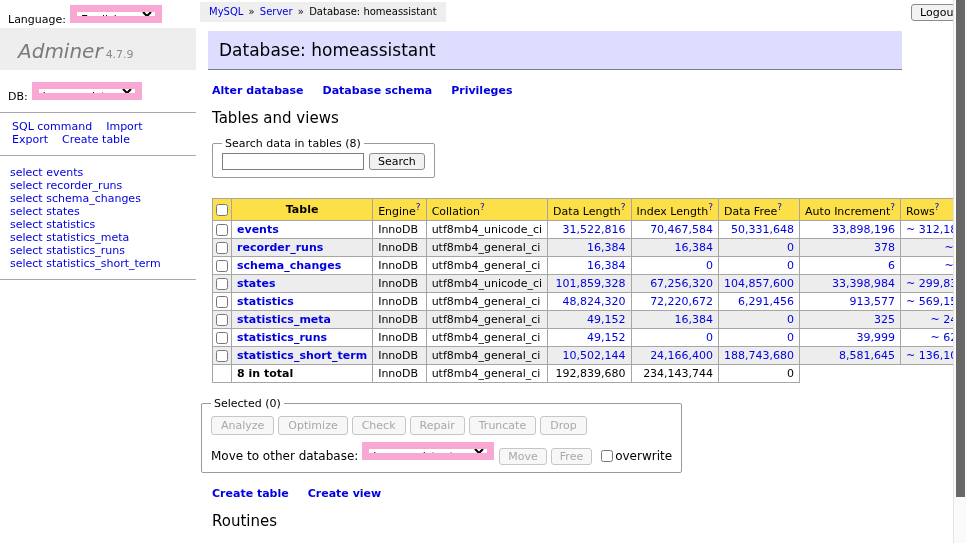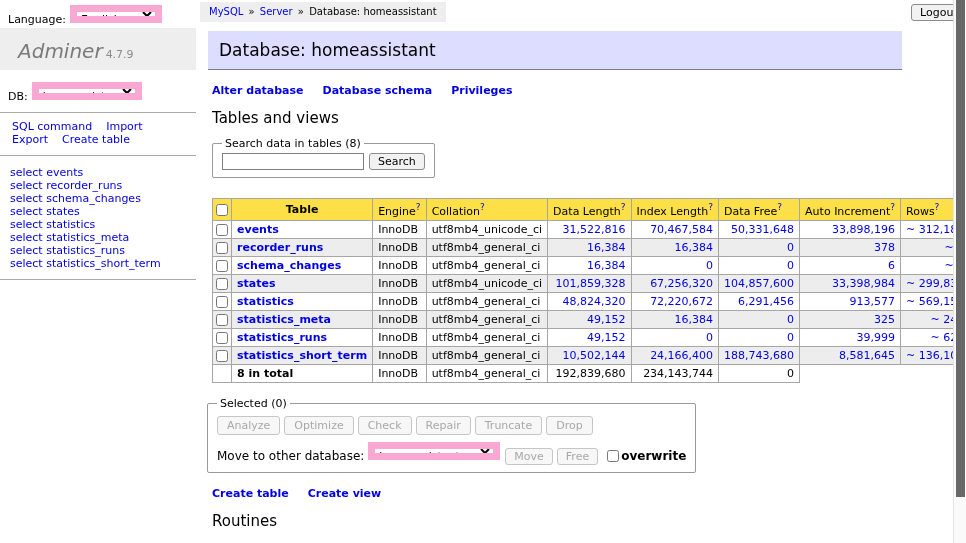--- a/index.html
+++ b/index.html
@@ -60,28 +60,28 @@
   table.db-tables th.namehdr { font-weight:bold; text-align:center; min-width:112px; }
   table.db-tables .chk { text-align:center; width:18px; padding:2px 3px; }
   table.db-tables td.num { text-align:right; }
   table.db-tables tr.alt td { background:#ededed; }
   table.db-tables td .tname { font-weight:bold; }
   table.db-tables td.blacknum { color:#000; }
   table.db-tables td.nob { border:none; background:#fff; }
   .sup { vertical-align:super; font-size:9px; color:#0000e0; text-decoration:none; cursor:pointer; }
   input[type=checkbox] { width:12px; height:12px; margin:0; vertical-align:middle; }
 
-  .selected-fs { margin:14px 0 0 7px; }
+  .selected-fs { margin:14px 0 0 1px; }
   .btn-row { margin:3px 0 7px 0; }
   .btn-row .btn { margin-right:4px; padding:2px 9px; }
   .move-row { font-size:12px; }
   .move-row select { width:132px; margin:0 5px 0 4px; }
   .move-row .btn { margin-right:4px; }
   .ovr { margin-left:5px; }
-  .ovr span { margin-left:2px; font-size:12px;font-weight:bold; }
+  .ovr span { margin-left:2px; font-size:12px; }
 </style>
 </head>
 <body>
 
 <div class="screen">
 
   <div class="lang-row">
     <label>Language:</label><select><option>English</option></select>
   </div>
 

